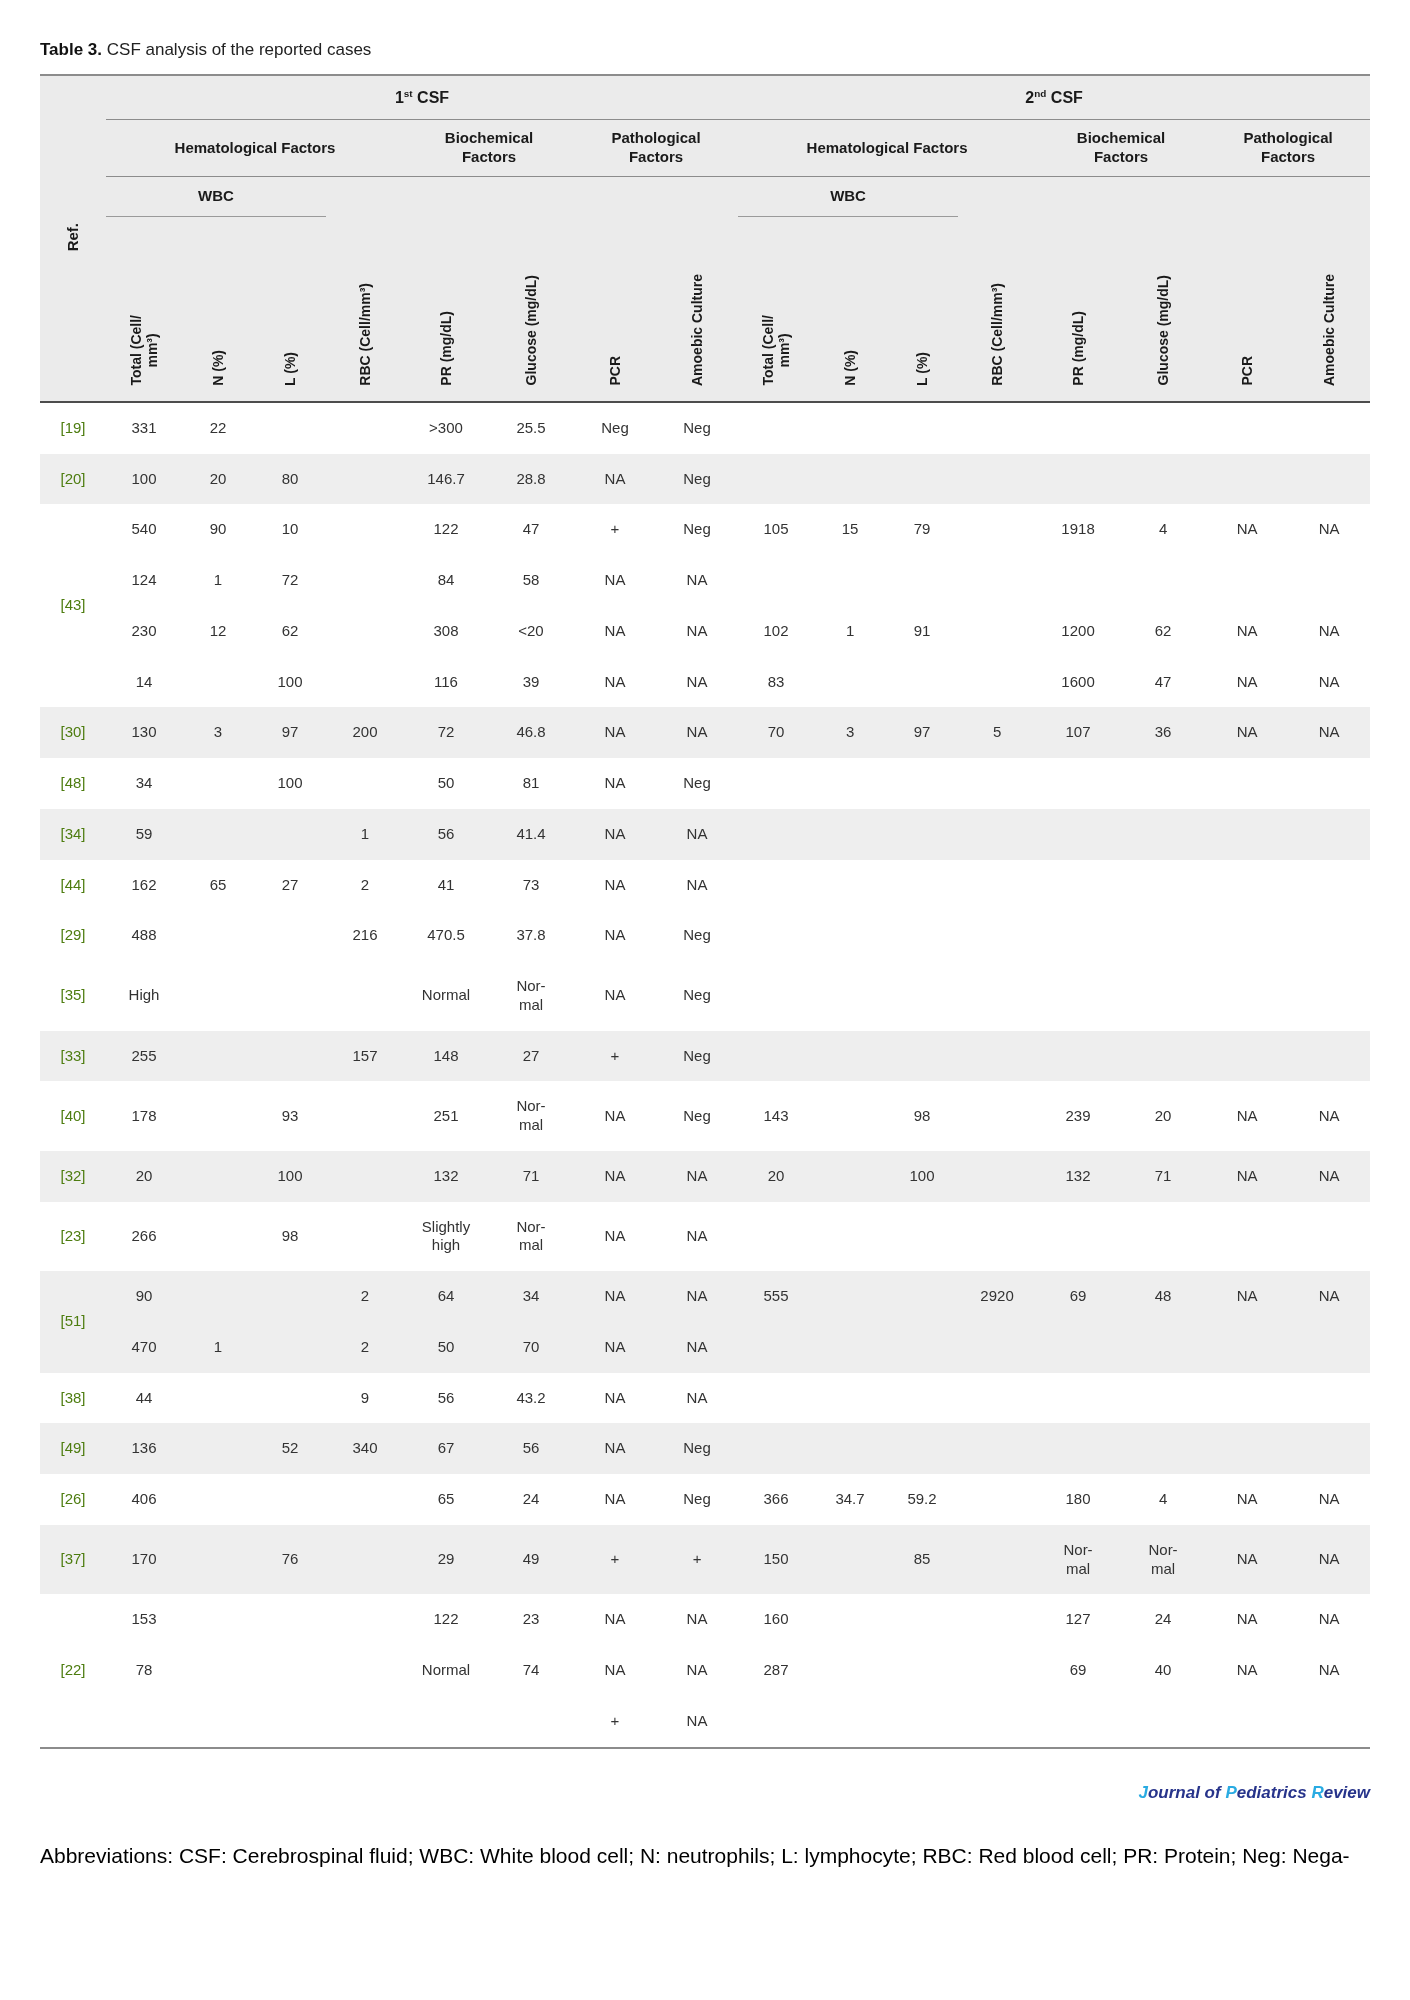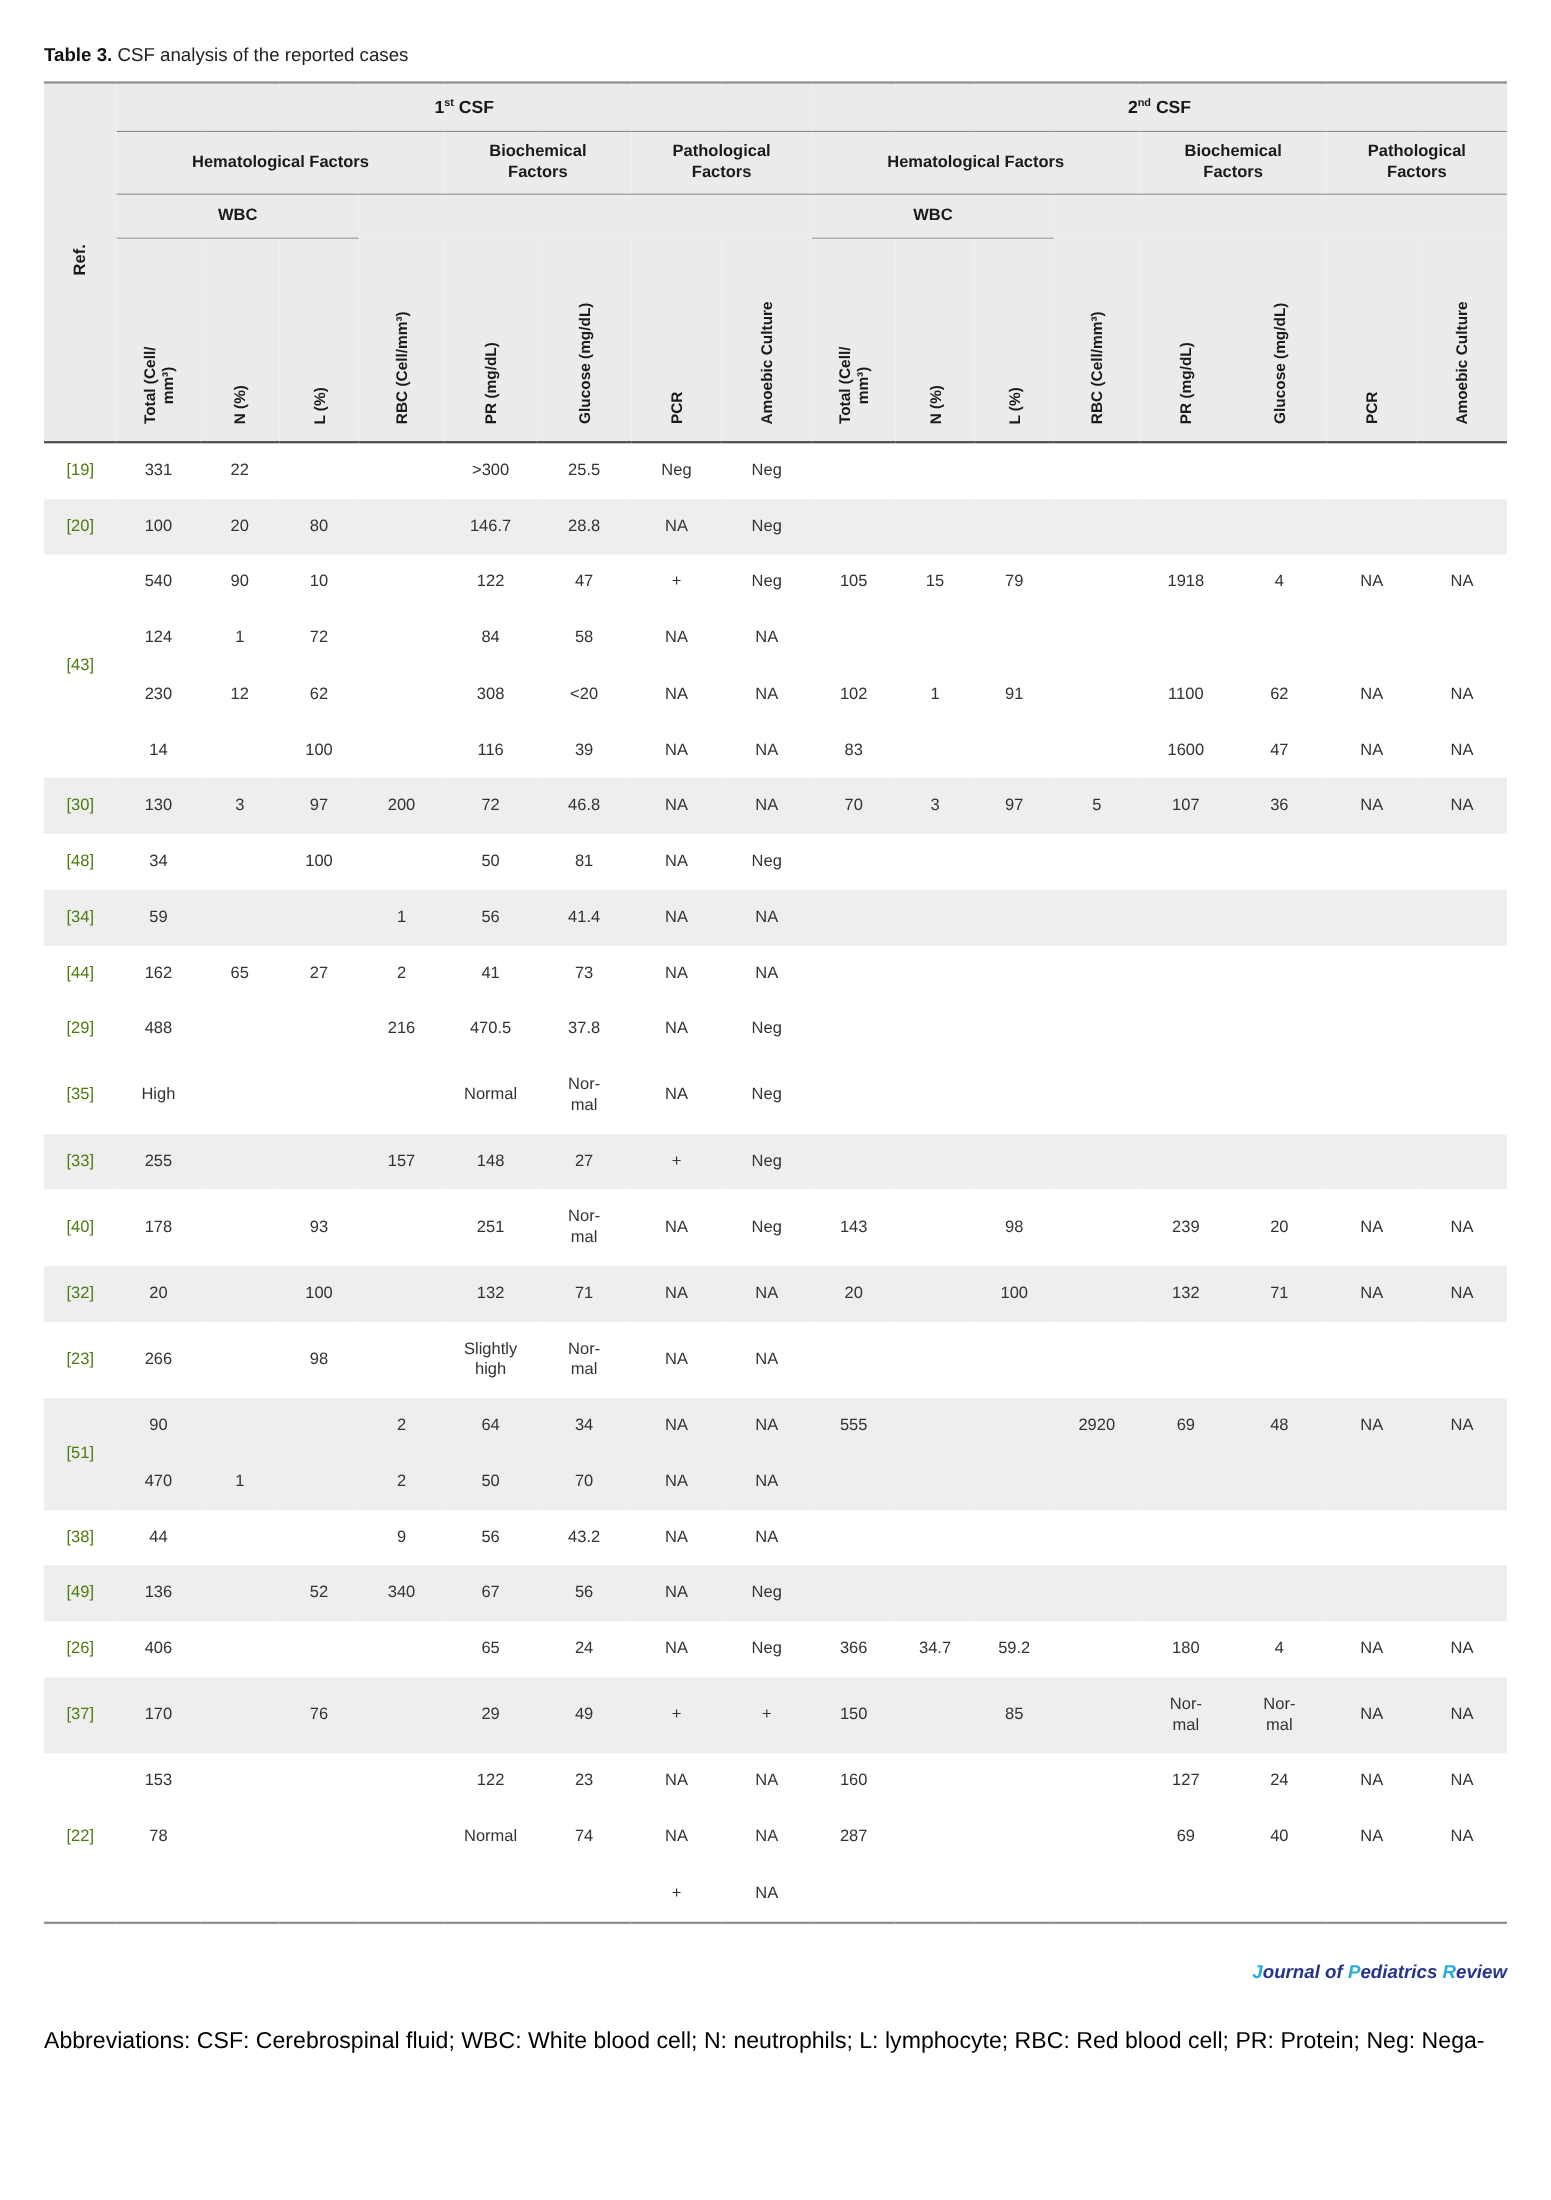--- a/index.html
+++ b/index.html
@@ -203,21 +203,21 @@
           <td>62</td>
           <td></td>
           <td>308</td>
           <td>&lt;20</td>
           <td>NA</td>
           <td>NA</td>
           <td>102</td>
           <td>1</td>
           <td>91</td>
           <td></td>
-          <td>1100</td>
+          <td>1200</td>
           <td>62</td>
           <td>NA</td>
           <td>NA</td>
         </tr>
         <tr>
           <td>14</td>
           <td></td>
           <td>100</td>
           <td></td>
           <td>116</td>

